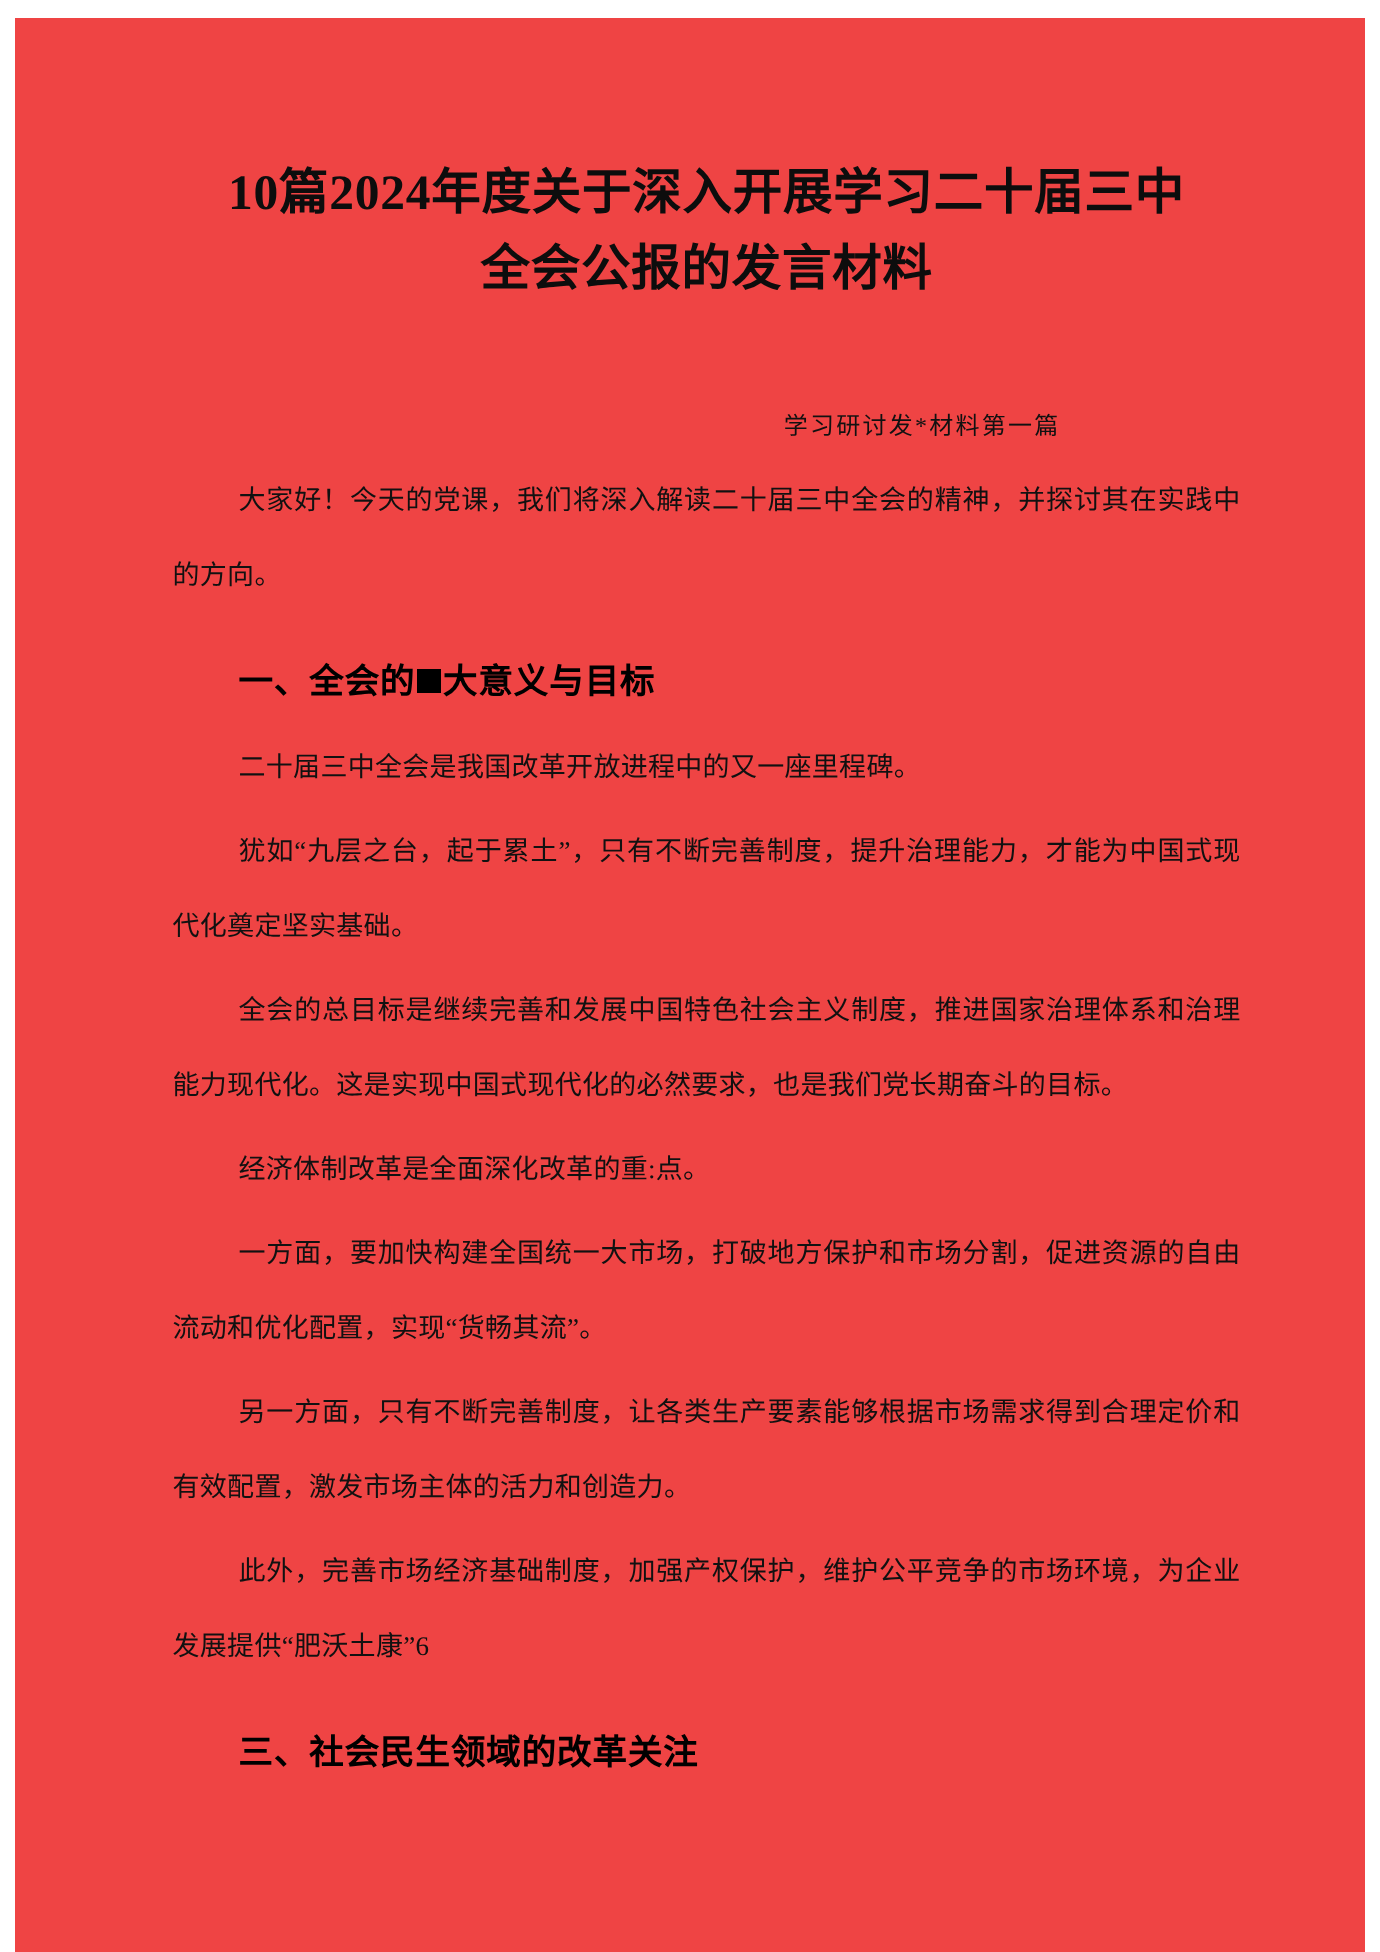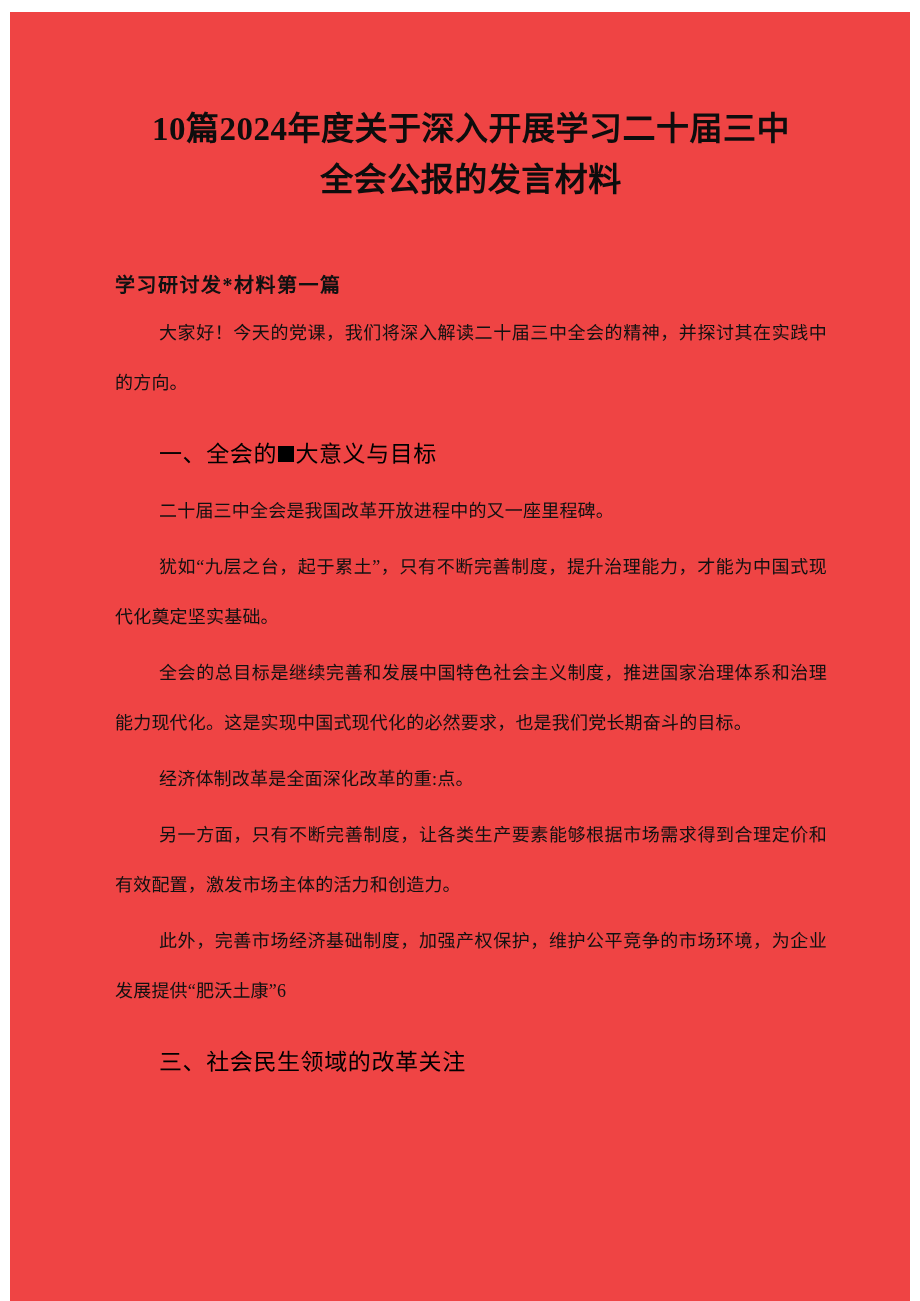--- a/index.html
+++ b/index.html
@@ -41,39 +41,39 @@
     letter-spacing: 0.5px;
     color: #0d0d0d;
     padding-left: 28px;
     padding-right: 28px;
   }
 
   
   .doc-subtitle {
     margin: 0;
     padding-top: 62px;
-    text-align: left;
+    text-align: right;
     font-family: "Liberation Serif", "DejaVu Serif", serif;
-    font-size: 20px;
-    font-weight: 700;
+    font-size: 16px;
+    font-weight: 400;
     line-height: 34px;
     letter-spacing: 1.5px;
     color: #111111;
     padding-right: 120px;
   }
 
   
   .section-heading {
     margin: 0;
     padding-top: 24px;
     padding-bottom: 4px;
     padding-left: 44px;
     font-family: "Liberation Sans", "DejaVu Sans", sans-serif;
     font-size: 23px;
-    font-weight: 400;
+    font-weight: 700;
     line-height: 44px;
     letter-spacing: 0.6px;
     color: #000000;
   }
 
   
   .para {
     margin: 0;
     padding-top: 6px;
     font-family: "Liberation Serif", "DejaVu Serif", serif;
@@ -113,20 +113,21 @@
 
     <p class="para">二十届三中全会是我国改革开放进程中的又一座里程碑。</p>
 
     <p class="para">犹如“九层之台，起于累土”，只有不断完善制度，提升治理能力，才能为中国式现代化奠定坚实基础。</p>
 
     <p class="para">全会的总目标是继续完善和发展中国特色社会主义制度，推进国家治理体系和治理能力现代化。这是实现中国式现代化的必然要求，也是我们党长期奋斗的目标。</p>
 
 
     <p class="para">经济体制改革是全面深化改革的重:点。</p>
 
+    <p class="para">一方面，要加快构建全国统一大市场，打破地方保护和市场分割，促进资源的自由流动和优化配置，实现“货畅其流”。</p>
 
     <p class="para">另一方面，只有不断完善制度，让各类生产要素能够根据市场需求得到合理定价和有效配置，激发市场主体的活力和创造力。</p>
 
     <p class="para">此外，完善市场经济基础制度，加强产权保护，维护公平竞争的市场环境，为企业发展提供“肥沃土康”6</p>
 
     <h2 class="section-heading">三、社会民生领域的改革关注</h2>
 
   </div>
 </div>
 

